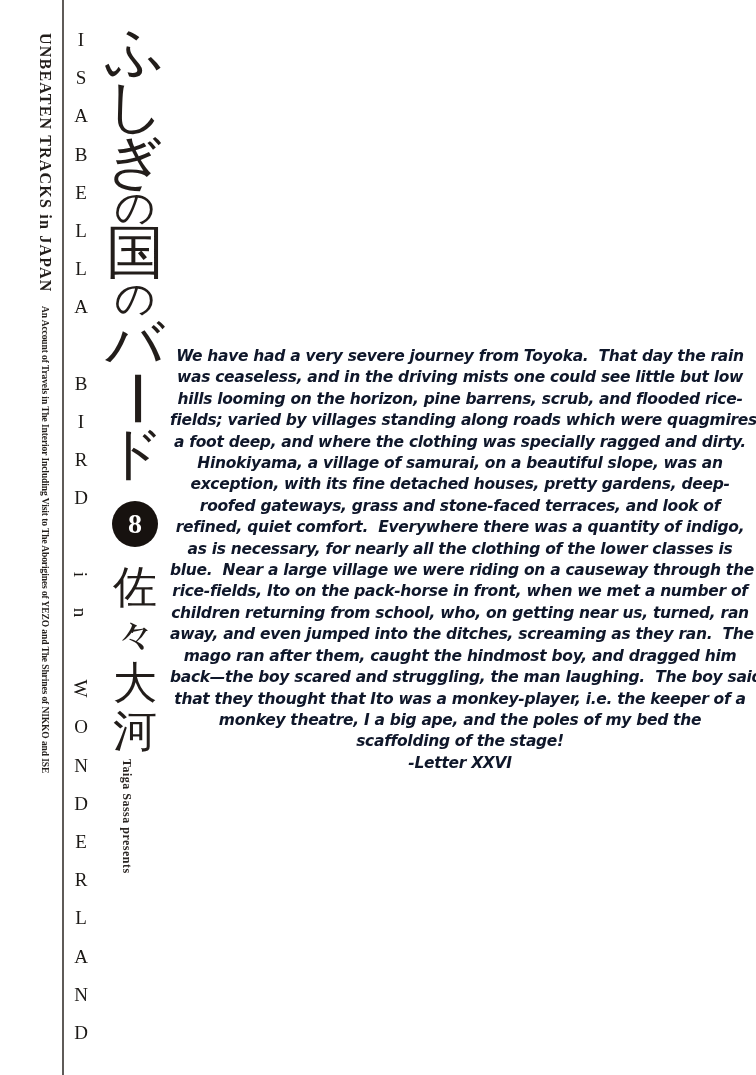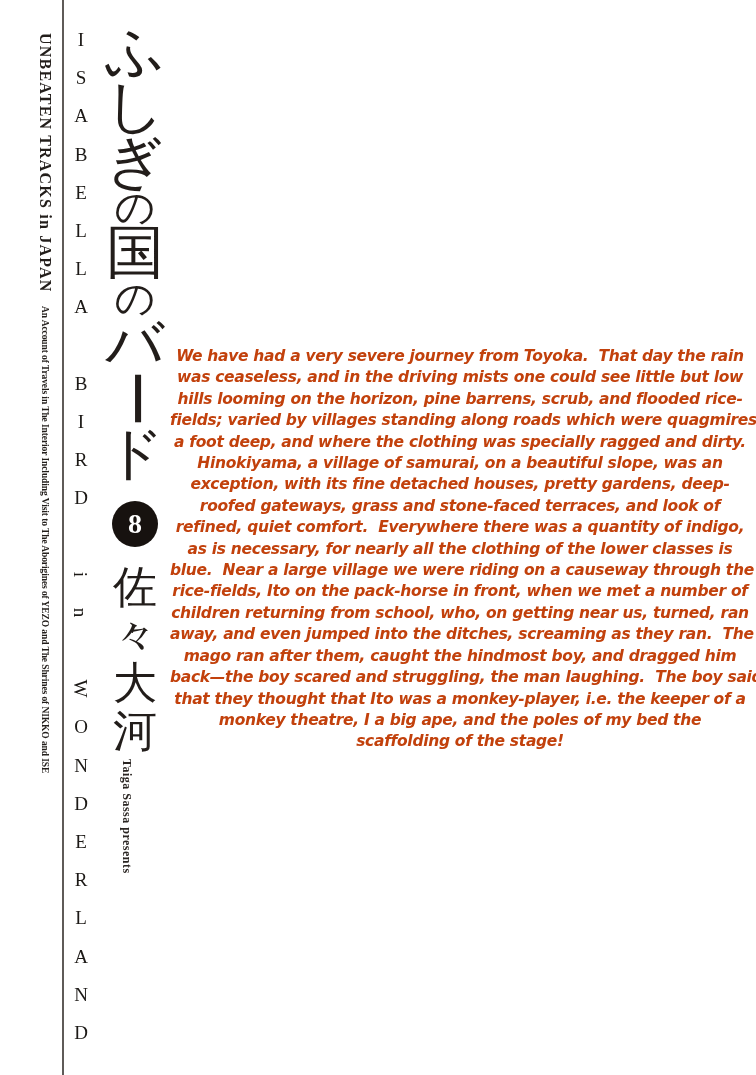--- a/index.html
+++ b/index.html
@@ -112,21 +112,21 @@
     position: absolute;
     left: 170px; top: 346px;
     width: 580px;
     text-align: center;
     font-family: "DejaVu Sans", "Liberation Sans", sans-serif;
     font-style: italic;
     font-weight: bold;
     font-size: 15.5px;
     line-height: 21.4px;
     letter-spacing: -0.3px;
-    color: #c2410c;
+    color: #0f172a;
   }
   .quote div { white-space: pre; }
 </style>
 </head>
 <body>
 
 <div class="page">
 
   <div class="rotated-en">
     <span class="rot-title">UNBEATEN TRACKS in JAPAN</span>
@@ -182,15 +182,16 @@
         <div>佐</div>
         <div>々</div>
         <div>大</div>
         <div>河</div>
       </div>
     <div class="credit">Taiga Sassa presents</div>
   </div>
 
   <div class="quote">
     <div><div>We have had a very severe journey from Toyoka.  That day the rain</div><div>was ceaseless, and in the driving mists one could see little but low</div><div>hills looming on the horizon, pine barrens, scrub, and flooded rice-</div><div>fields; varied by villages standing along roads which were quagmires</div><div>a foot deep, and where the clothing was specially ragged and dirty.</div><div>Hinokiyama, a village of samurai, on a beautiful slope, was an</div><div>exception, with its fine detached houses, pretty gardens, deep-</div><div>roofed gateways, grass and stone-faced terraces, and look of</div><div>refined, quiet comfort.  Everywhere there was a quantity of indigo,</div><div>as is necessary, for nearly all the clothing of the lower classes is</div><div>blue.  Near a large village we were riding on a causeway through the</div><div>rice-fields, Ito on the pack-horse in front, when we met a number of</div><div>children returning from school, who, on getting near us, turned, ran</div><div>away, and even jumped into the ditches, screaming as they ran.  The</div><div>mago ran after them, caught the hindmost boy, and dragged him</div><div>back—the boy scared and struggling, the man laughing.  The boy said</div><div>that they thought that Ito was a monkey-player, i.e. the keeper of a</div><div>monkey theatre, I a big ape, and the poles of my bed the</div><div>scaffolding of the stage!</div></div>
+    <div>-Letter XXVI</div>
   </div>
 
 </div>
 
 </body></html>

